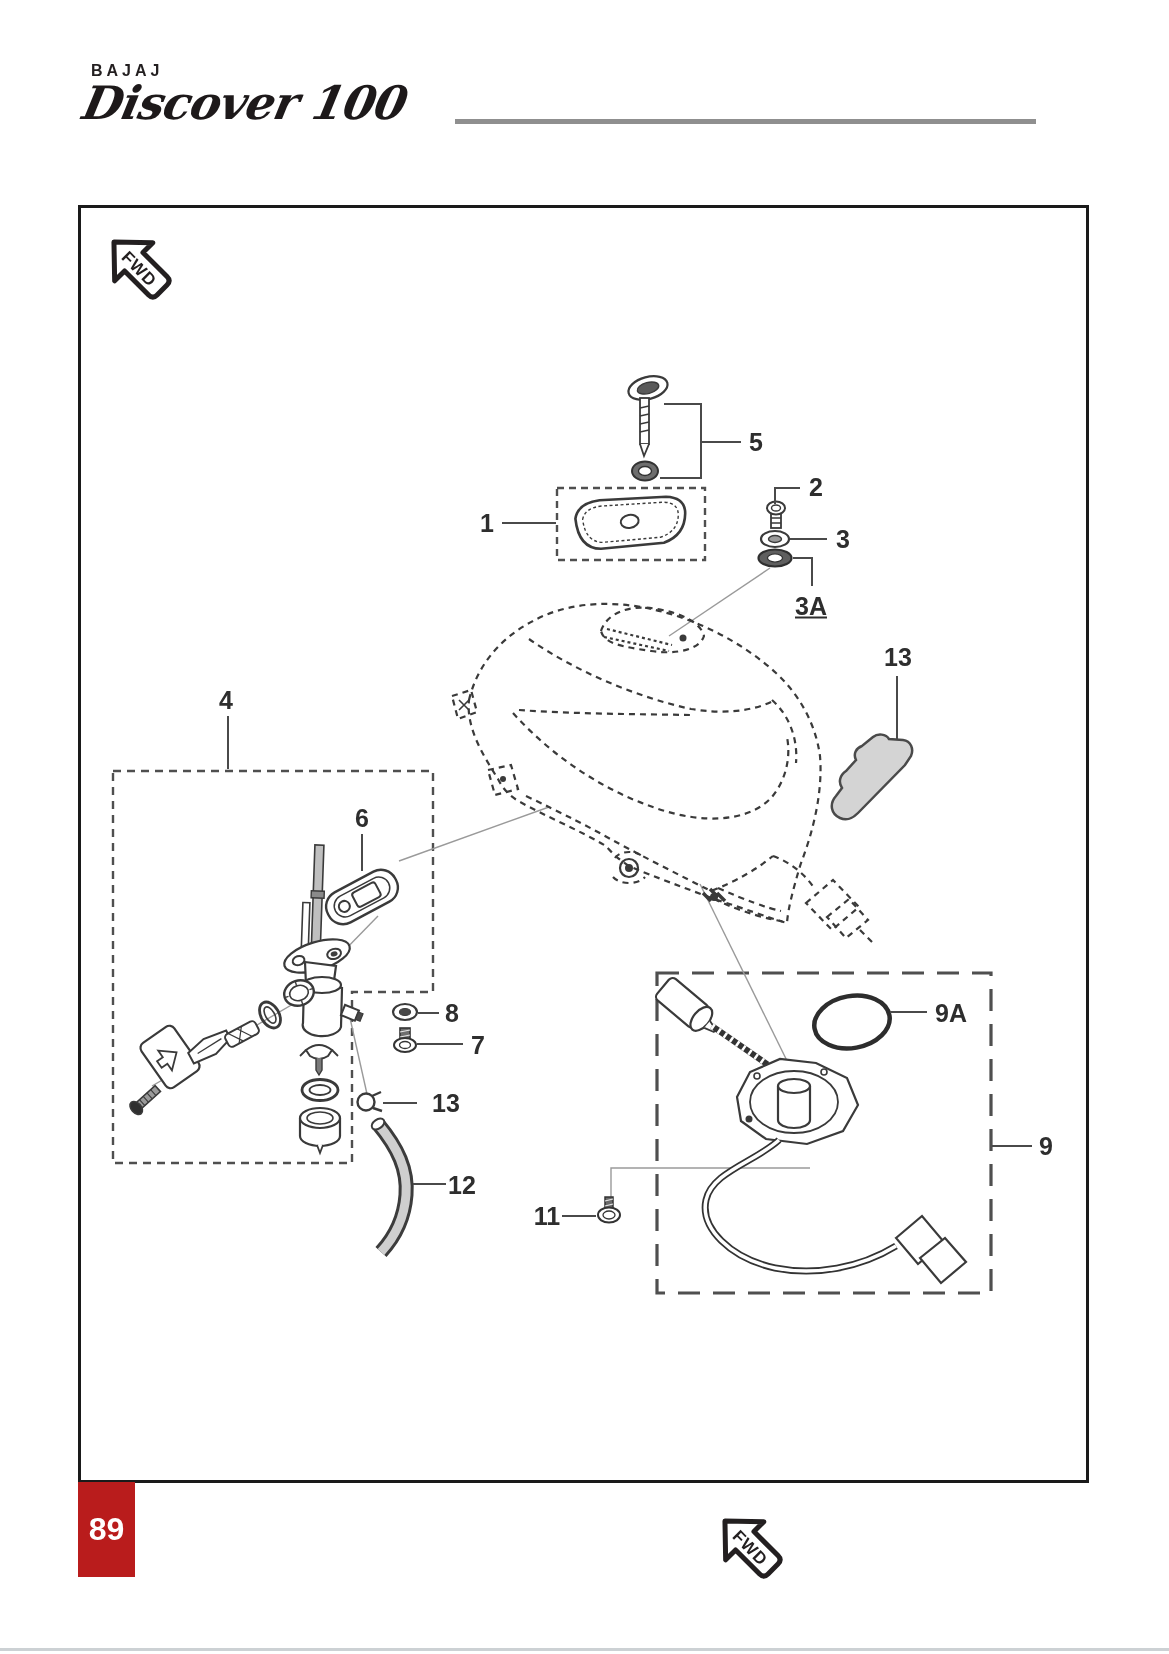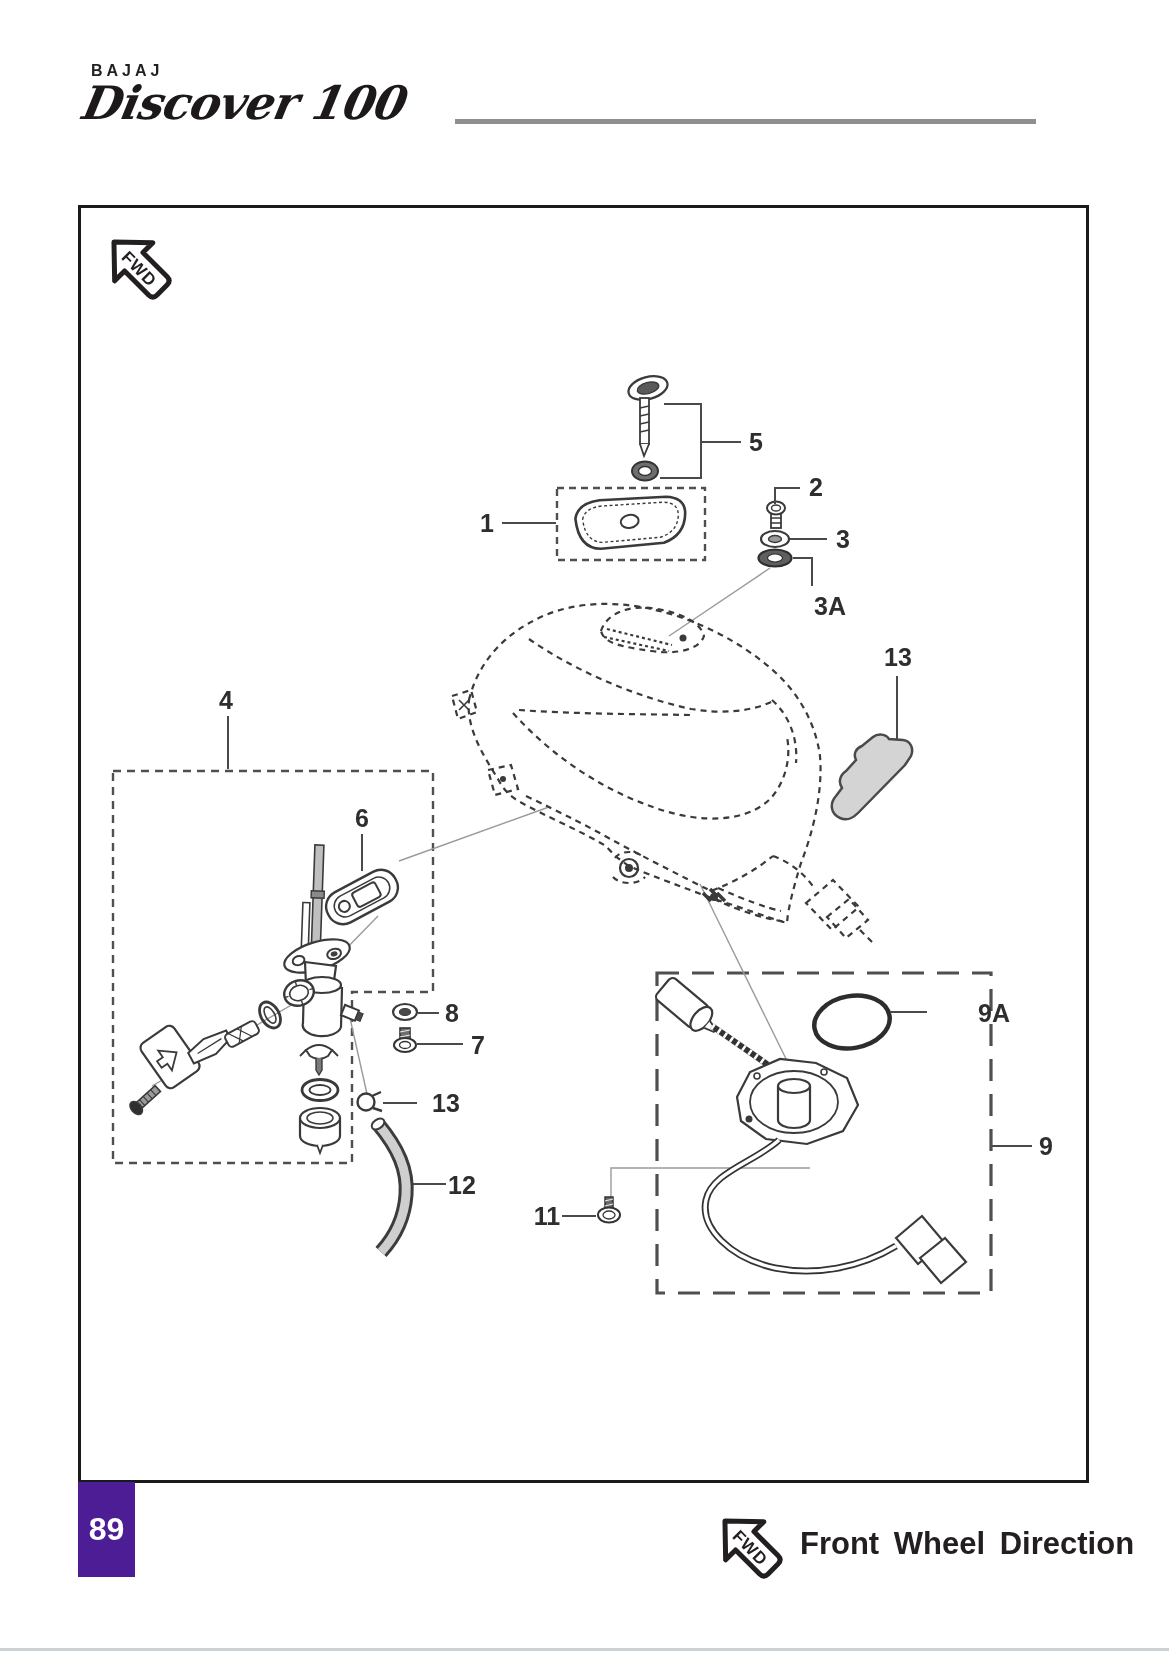--- a/index.html
+++ b/index.html
@@ -13,21 +13,21 @@
          color:#1d191a;white-space:nowrap;letter-spacing:-1px;}
   .rule{position:absolute;left:455px;top:119px;width:581px;height:5px;background:#8f8f8f;}
   
   .frame{position:absolute;left:78px;top:205px;width:1011px;height:1278px;
          border:3px solid #1a1a1a;box-sizing:border-box;background:#ffffff;}
   .art{position:absolute;left:0;top:0;width:1169px;height:1654px;}
   
   .callout{position:absolute;transform:translate(-50%,-50%);font-size:25px;font-weight:700;
            color:#2e2e2e;white-space:nowrap;}
   
-  .pagenum{position:absolute;left:78px;top:1482px;width:57px;height:95px;background:#4c1d95;
+  .pagenum{position:absolute;left:78px;top:1482px;width:57px;height:95px;background:#b91c1c;
            color:#ffffff;font-size:32px;font-weight:700;display:flex;align-items:center;
            justify-content:center;}
   .direction{position:absolute;left:800px;top:1526px;font-size:31px;font-weight:700;
              color:#231f20;letter-spacing:0px;word-spacing:6px;white-space:nowrap;}
   .pageedge{position:absolute;left:0;top:1648px;width:1169px;height:3px;background:#ccd1d4;}
 </style>
 </head>
 <body>
 
 <div class="page">
@@ -284,29 +284,28 @@
 
     <g transform="translate(749,1545) rotate(-45)">
       <path d="M0,-34 L27,-6 L13,-6 L13,28 Q13,34 7,34 L-7,34 Q-13,34 -13,28 L-13,-6 L-27,-6 Z" fill="#ffffff" stroke="#231f20" stroke-width="5" stroke-linejoin="round"></path>
       <text transform="rotate(90)" x="3" y="7" text-anchor="middle" font-size="17" font-weight="bold" letter-spacing="1" fill="#231f20">FWD</text>
     </g>
   </svg>
 
   <div class="callout" style="left:487px;top:523px;">1</div>
   <div class="callout" style="left:816px;top:487px;">2</div>
   <div class="callout" style="left:843px;top:539px;">3</div>
-  <div class="callout" style="left:830px;top:606px;">3A</div>
+  <div class="callout" style="left:811px;top:606px;text-decoration:underline;">3A</div>
   <div class="callout" style="left:226px;top:700px;">4</div>
   <div class="callout" style="left:756px;top:442px;">5</div>
   <div class="callout" style="left:362px;top:818px;">6</div>
   <div class="callout" style="left:478px;top:1045px;">7</div>
   <div class="callout" style="left:452px;top:1013px;">8</div>
   <div class="callout" style="left:1046px;top:1146px;">9</div>
-  <div class="callout" style="left:994px;top:1013px;">9A</div>
+  <div class="callout" style="left:951px;top:1013px;">9A</div>
   <div class="callout" style="left:898px;top:657px;">13</div>
   <div class="callout" style="left:547px;top:1216px;">11</div>
   <div class="callout" style="left:462px;top:1185px;">12</div>
   <div class="callout" style="left:432px;top:1103px;margin-left:14px;">13</div>
 
   <div class="pagenum">89</div>
-  <div class="direction">Front Wheel Direction</div>
   <div class="pageedge"></div>
 </div>
 
 </body></html>

